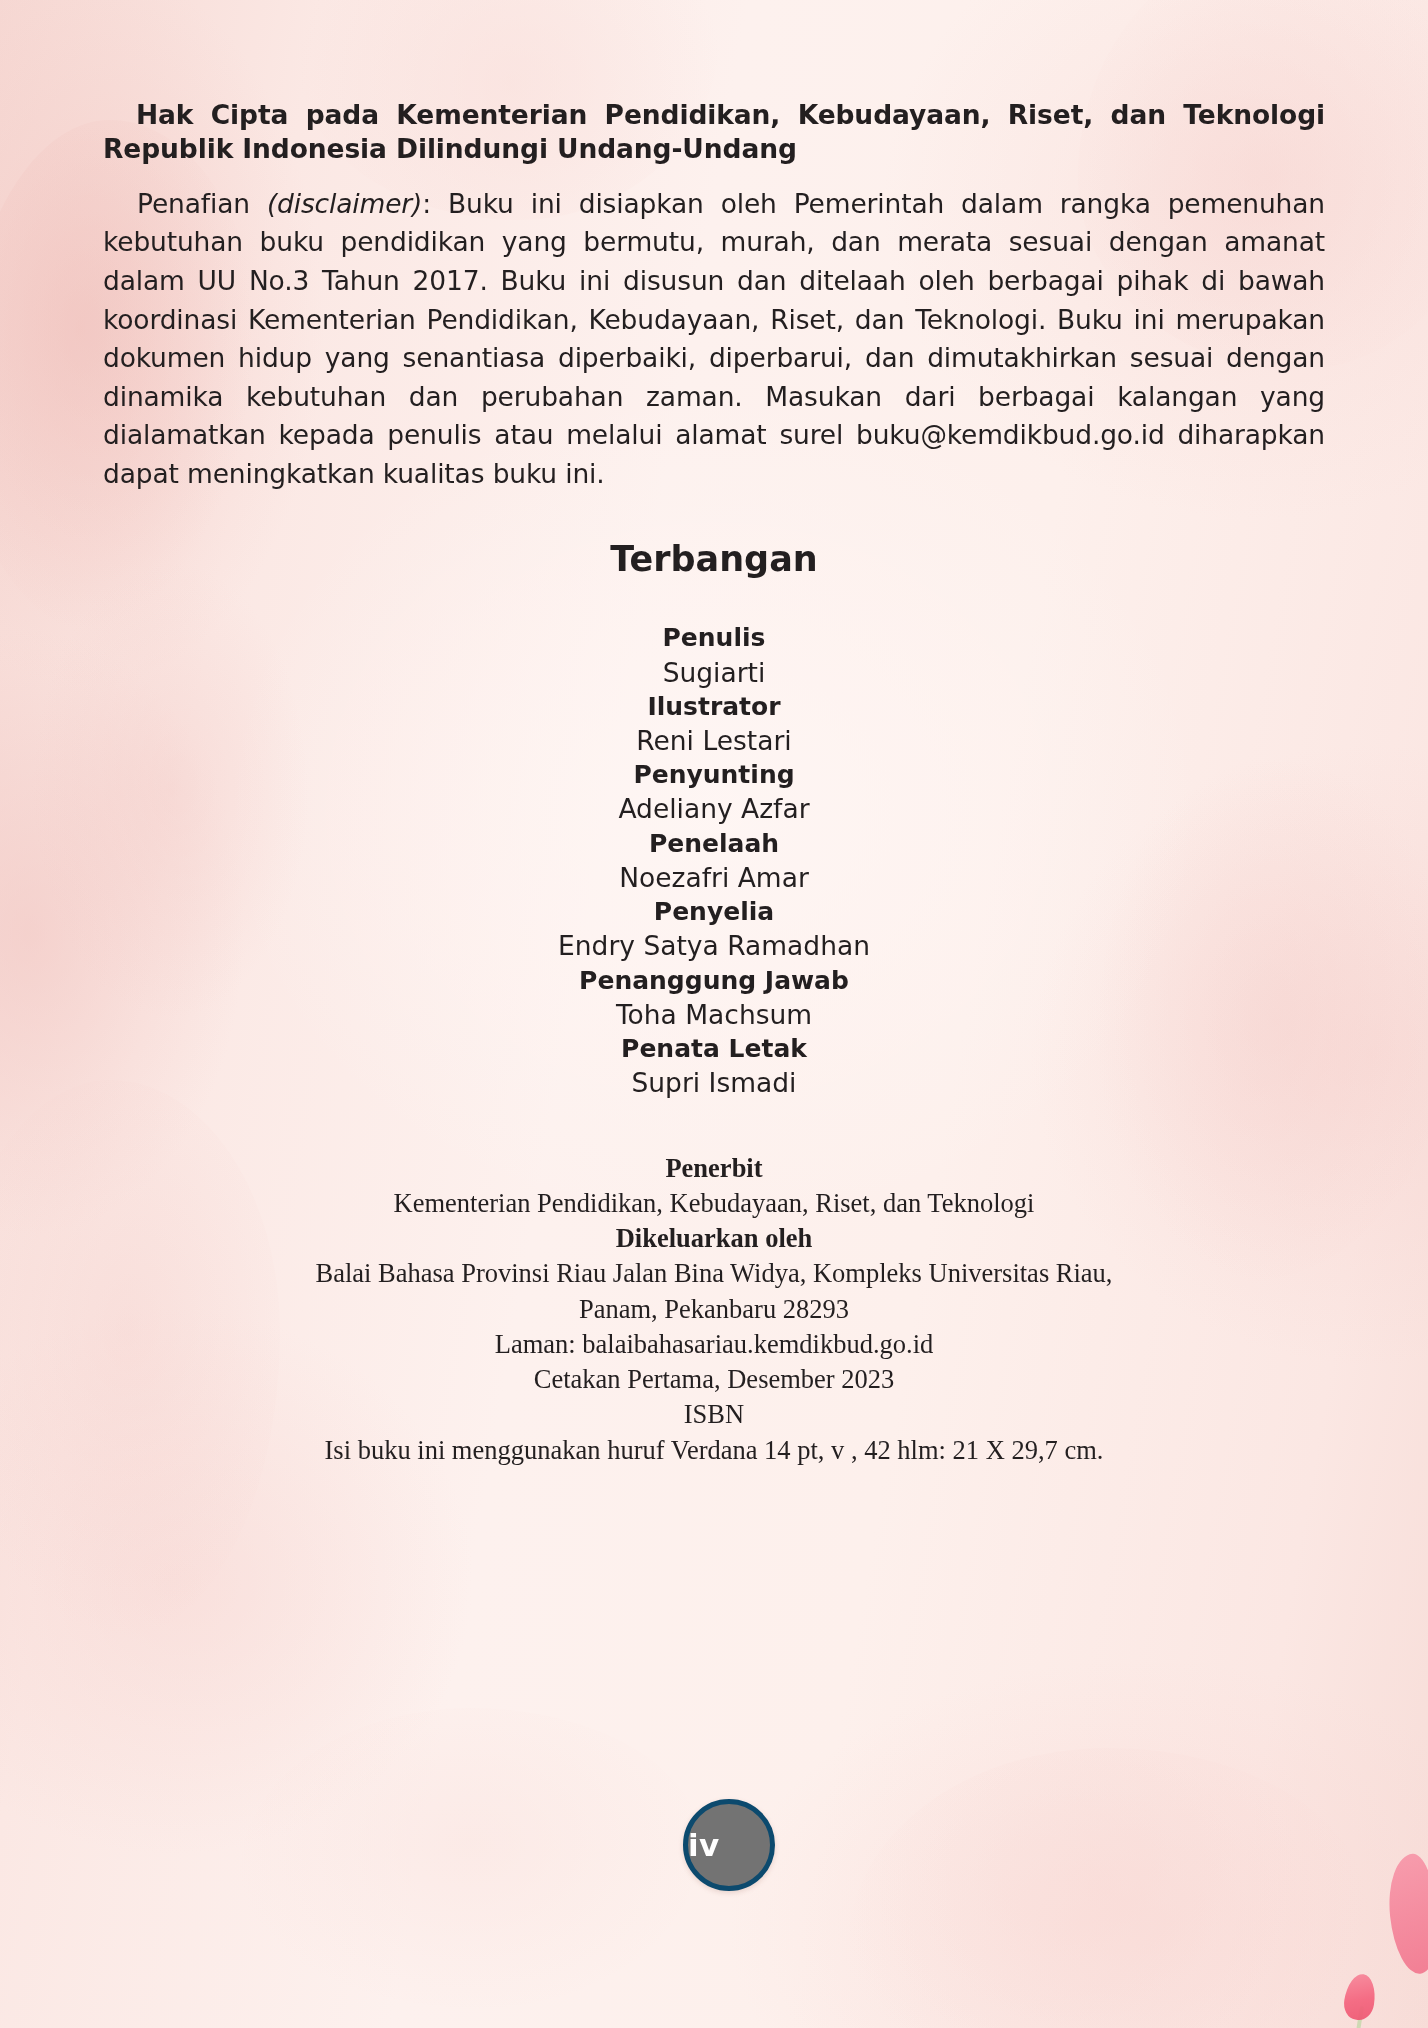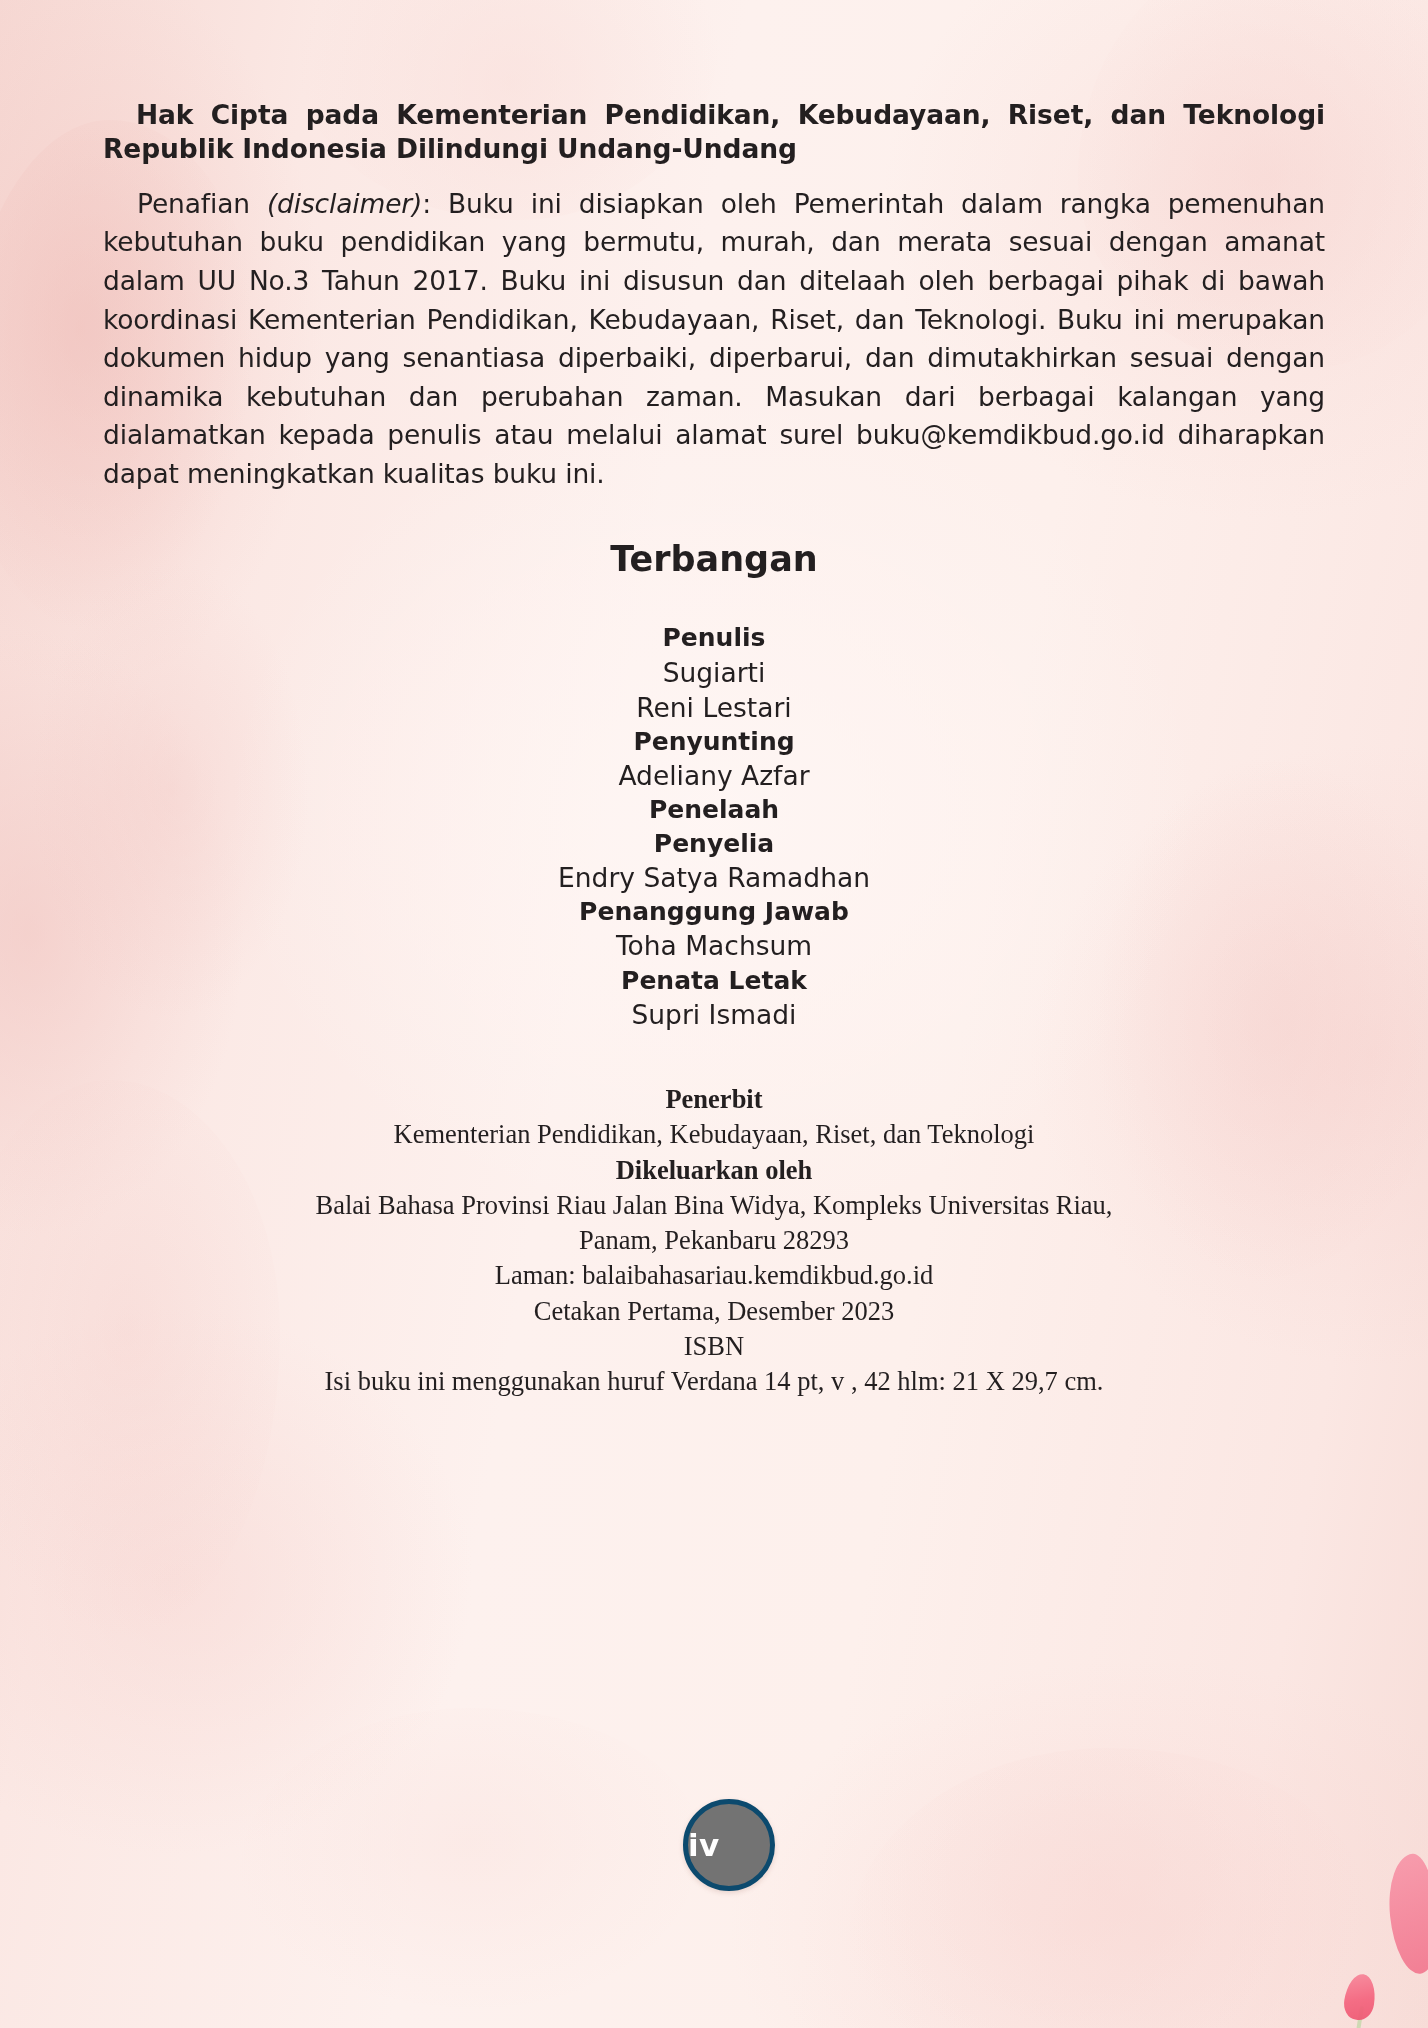--- a/index.html
+++ b/index.html
@@ -207,26 +207,28 @@
     <i>(disclaimer)</i><span>: Buku ini disiapkan oleh Pemerintah dalam rangka pemenuhan kebutuhan buku pendidikan yang bermutu, murah, dan merata sesuai dengan amanat dalam UU No.3 Tahun 2017. Buku ini disusun dan ditelaah oleh berbagai pihak di bawah koordinasi Kementerian Pendidikan, Kebudayaan, Riset, dan Teknologi. Buku ini merupakan dokumen hidup yang senantiasa diperbaiki, diperbarui, dan dimutakhirkan sesuai dengan dinamika kebutuhan dan perubahan zaman. Masukan dari berbagai kalangan yang dialamatkan kepada penulis atau melalui alamat surel buku@kemdikbud.go.id diharapkan dapat meningkatkan kualitas buku ini.</span>
   </div>
 
   <div class="section-title">Terbangan</div>
 
   <div class="credits">
 
     <div class="credit-role">Penulis</div>
     <div class="credit-name">Sugiarti</div>
 
+    <div class="credit-role">Ilustrator</div>
     <div class="credit-name">Reni Lestari</div>
 
     <div class="credit-role">Penyunting</div>
     <div class="credit-name">Adeliany Azfar</div>
 
     <div class="credit-role">Penelaah</div>
+    <div class="credit-name">Noezafri Amar</div>
 
     <div class="credit-role">Penyelia</div>
     <div class="credit-name">Endry Satya Ramadhan</div>
 
     <div class="credit-role">Penanggung Jawab</div>
     <div class="credit-name">Toha Machsum</div>
 
     <div class="credit-role">Penata Letak</div>
     <div class="credit-name">Supri Ismadi</div>
 

